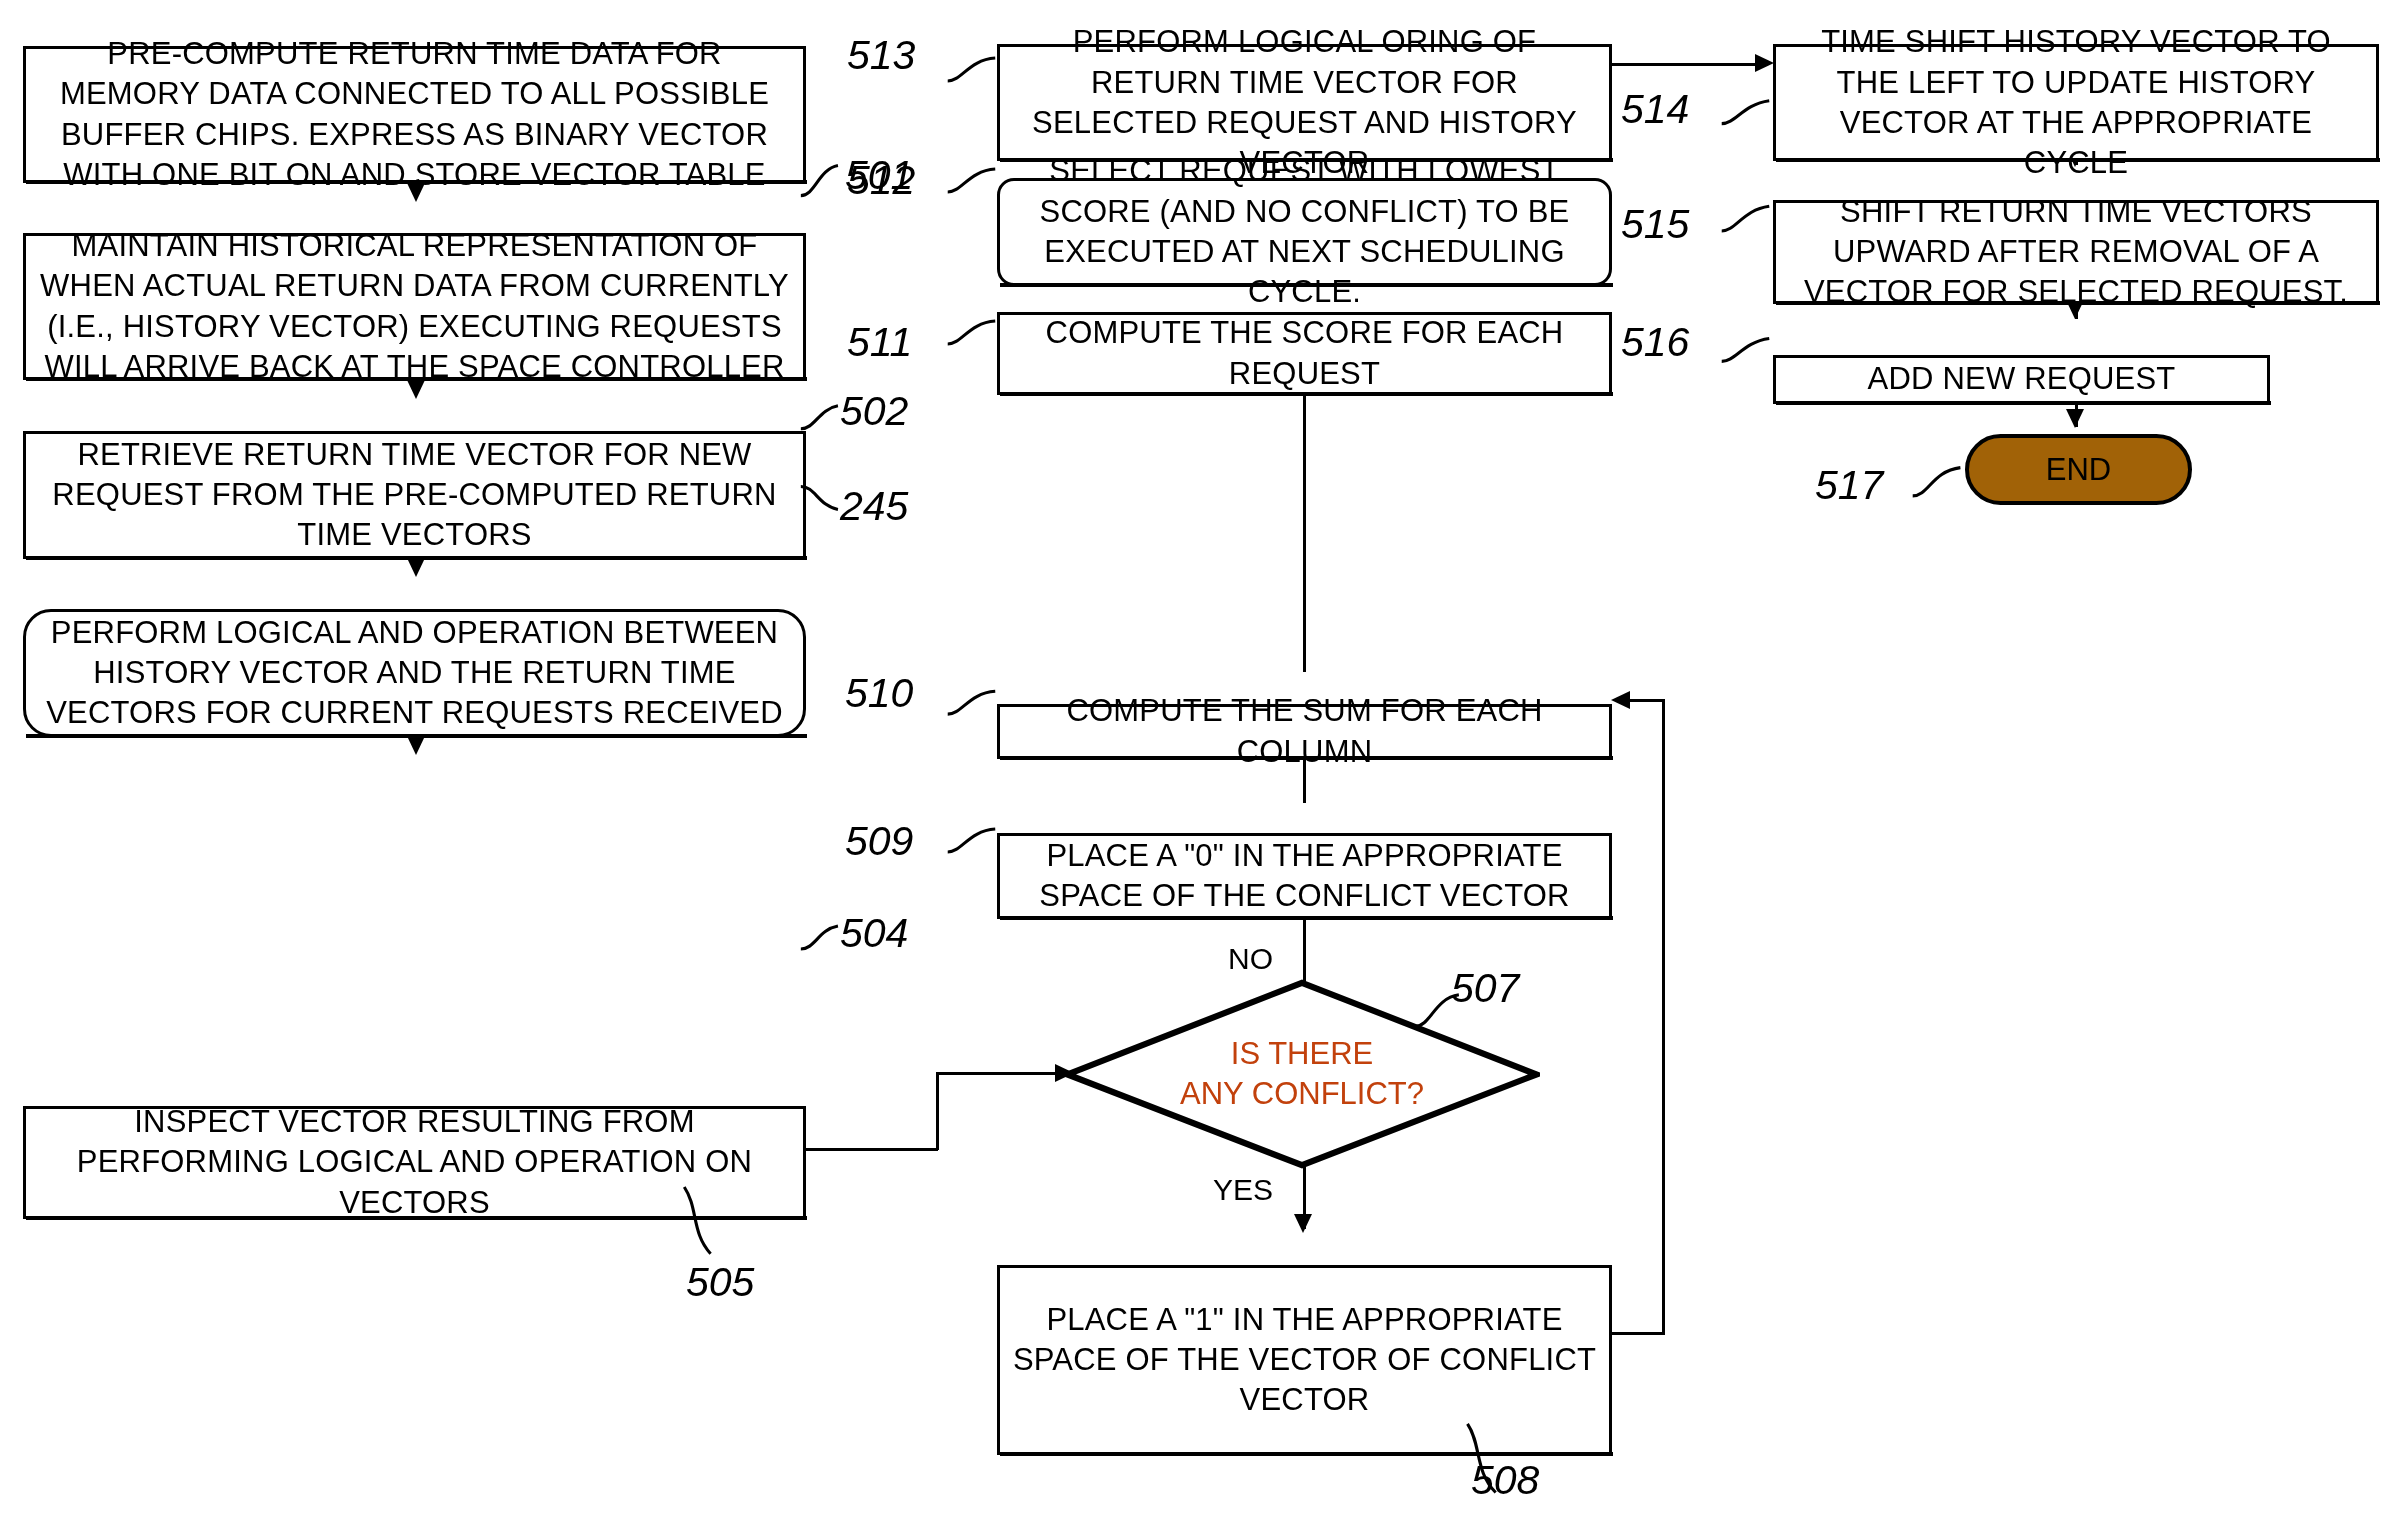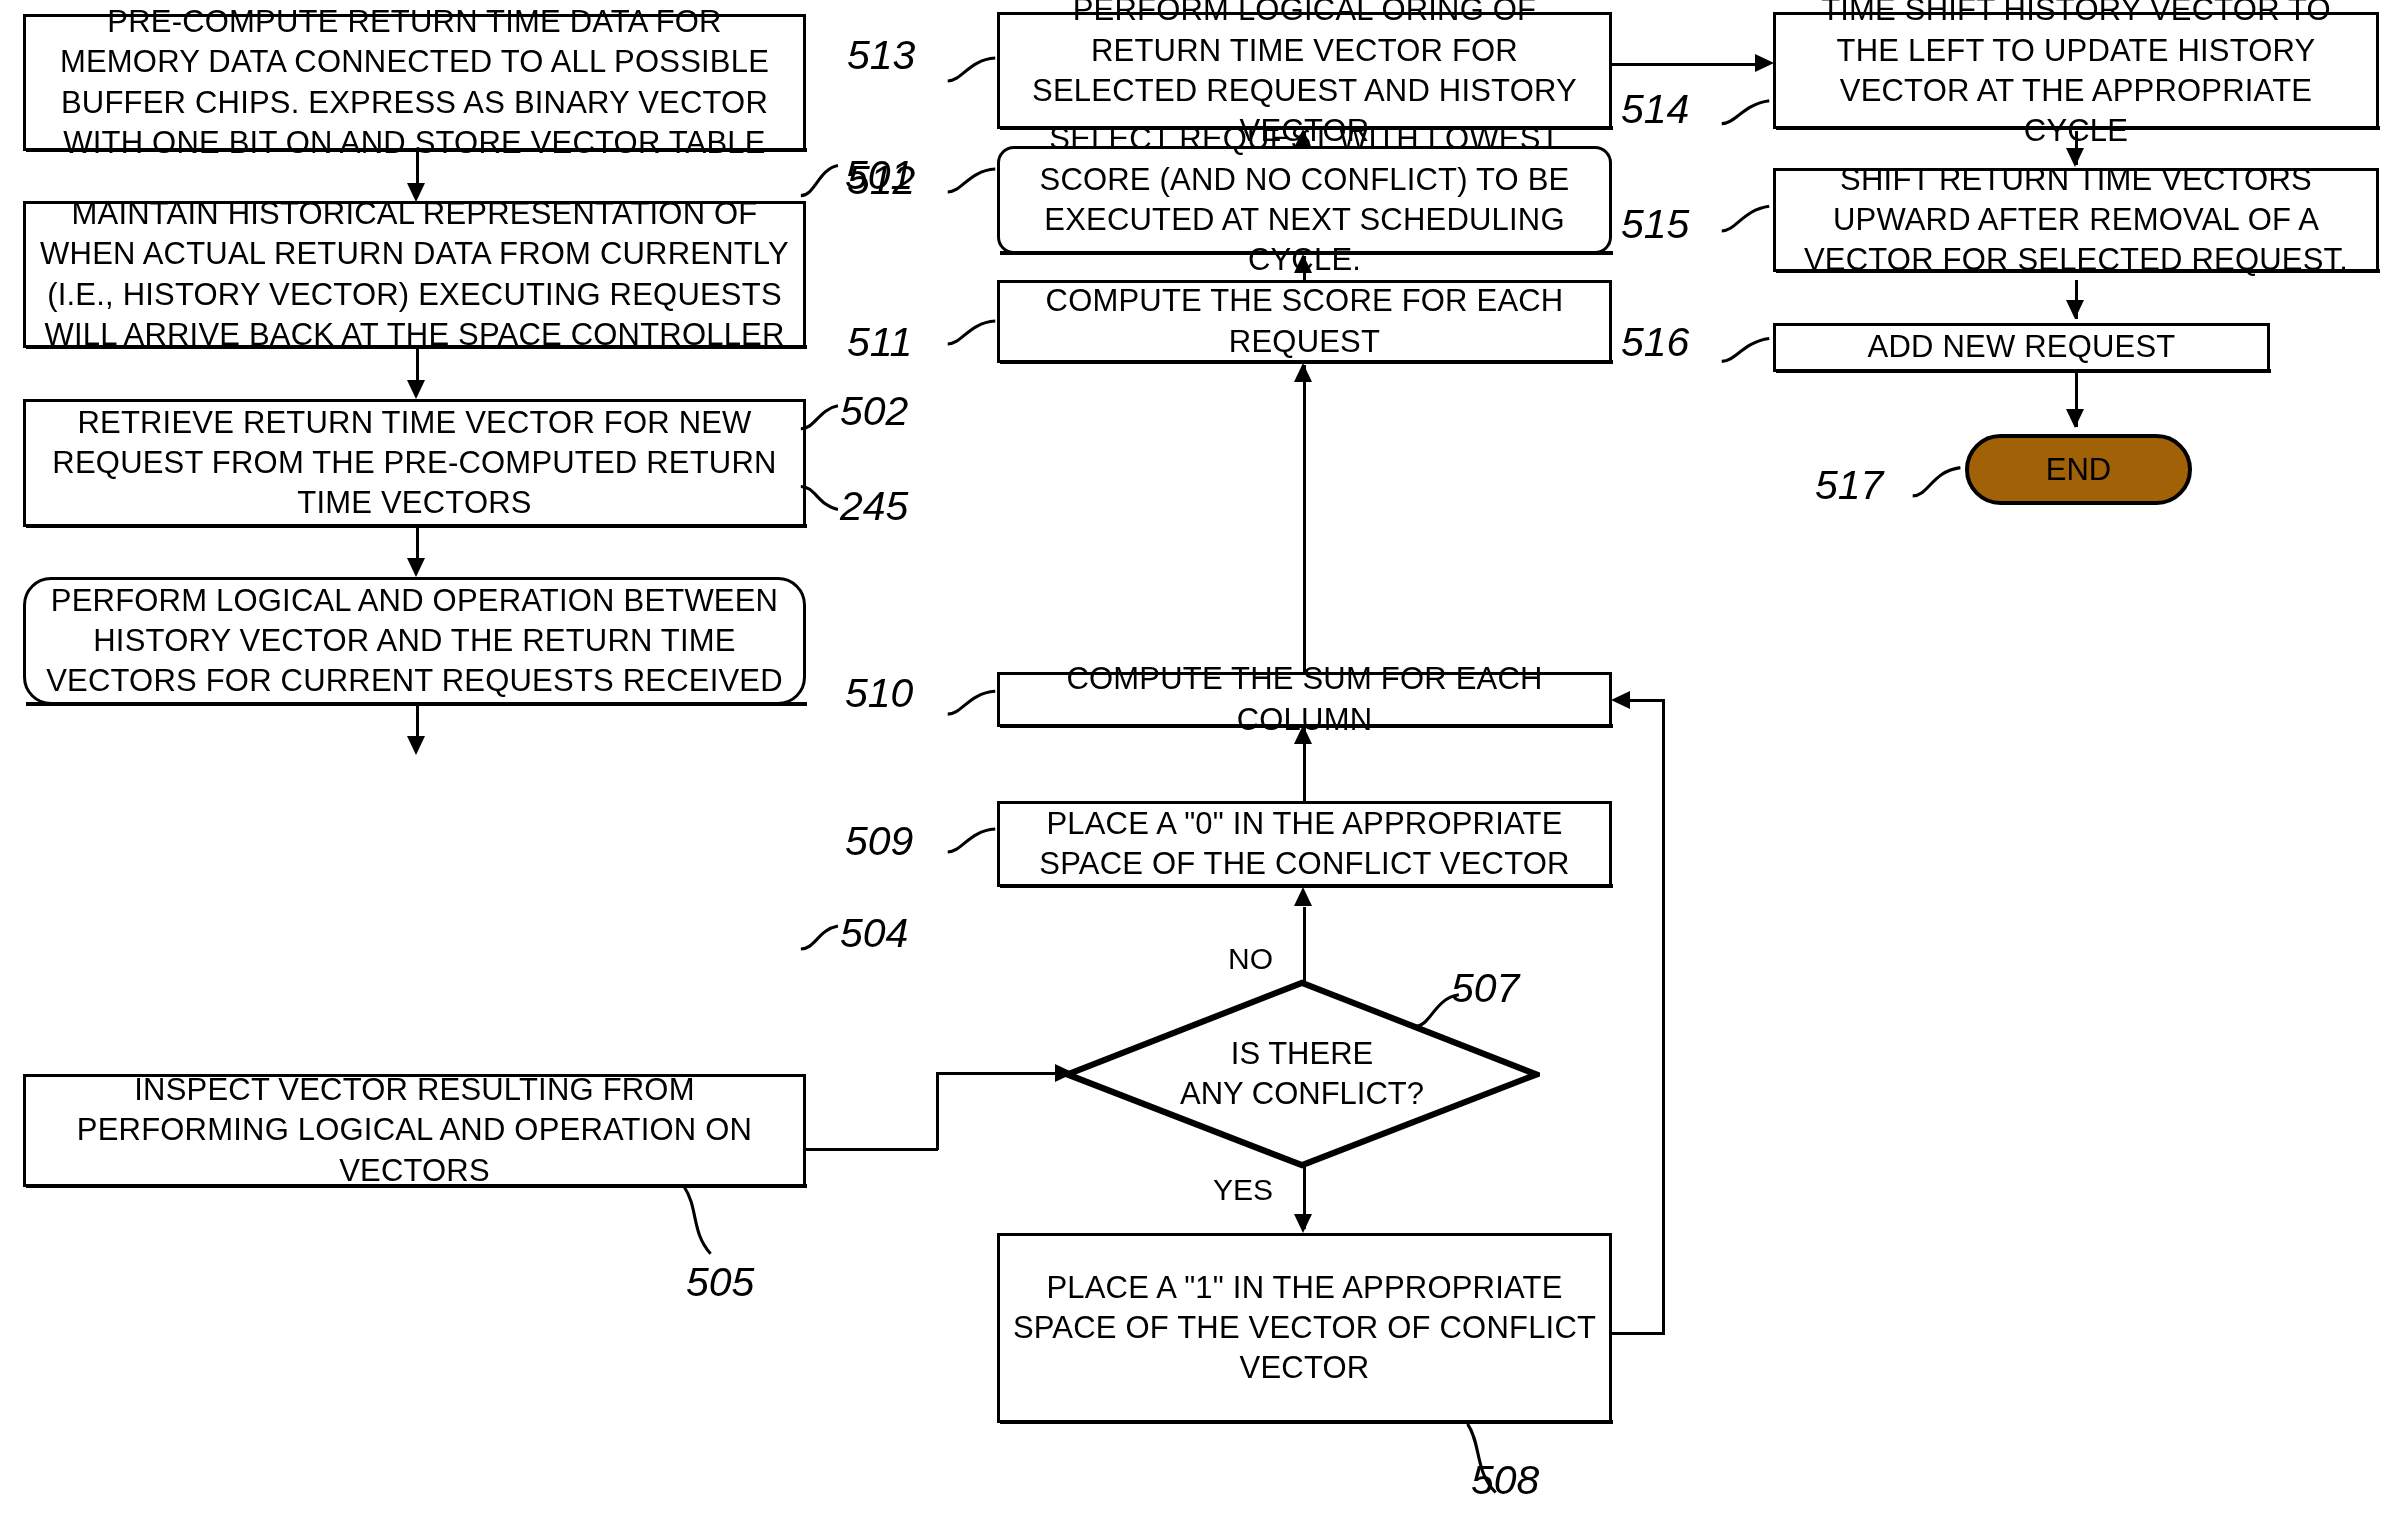--- a/index.html
+++ b/index.html
@@ -26,20 +26,21 @@
     align-items: center;
     justify-content: center;
     text-align: center;
     color: #000000;
     font-family: "Liberation Sans", sans-serif;
     font-size: 31px;
     line-height: 1.30;
     letter-spacing: 0.2px;
     padding: 3.5px 12.3px;
     z-index: 3;
+    margin-top: 32px;
   }
   .node .txt { display: block; width: 100%; }
 
   
   .node::after {
     content: "";
     position: absolute;
     left: 0; right: -3.5px; bottom: -3.5px;
     height: 3.5px;
     background: #000;
@@ -69,21 +70,21 @@
   .diamond-label {
     position: absolute;
     left: 0; top: 0;
     width: 100%; height: 100%;
     display: flex;
     flex-direction: column;
     align-items: center;
     justify-content: center;
     font-size: 31px;
     line-height: 1.28;
-    color: #000000;
+    color: #c2410c;
     text-align: right;
     pointer-events: none;
   }
 
   
   .ref {
     position: absolute;
     font-family: "Liberation Sans", sans-serif;
     font-size: 41px;
     font-style: italic;

